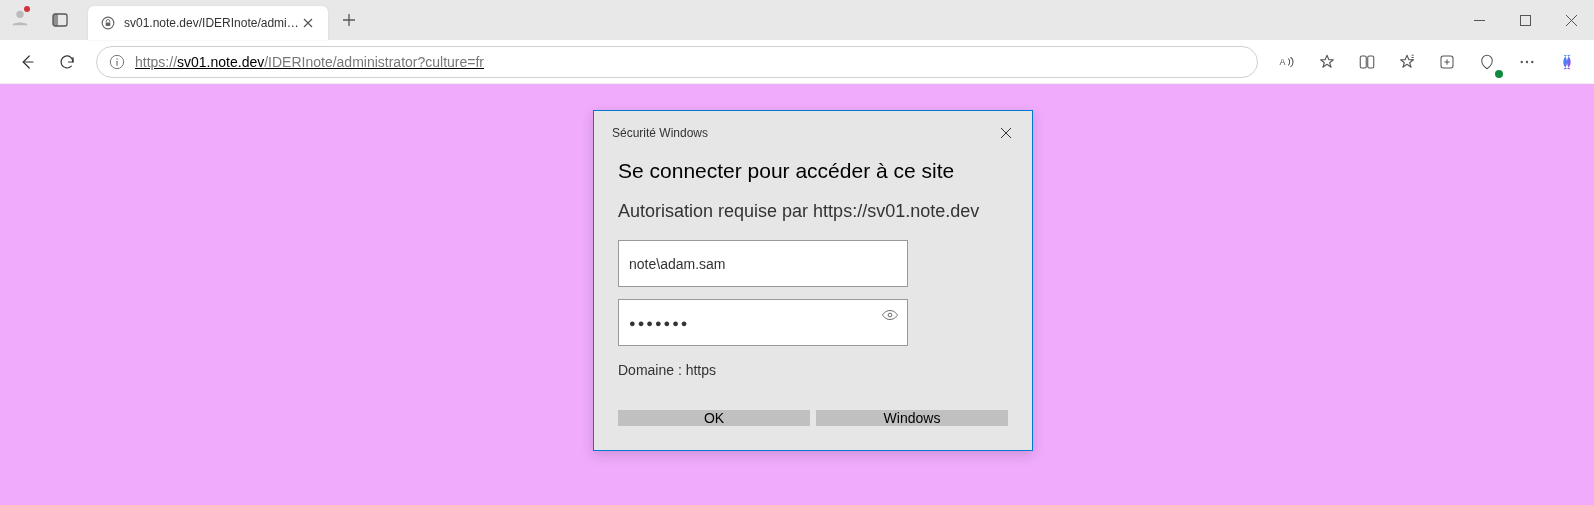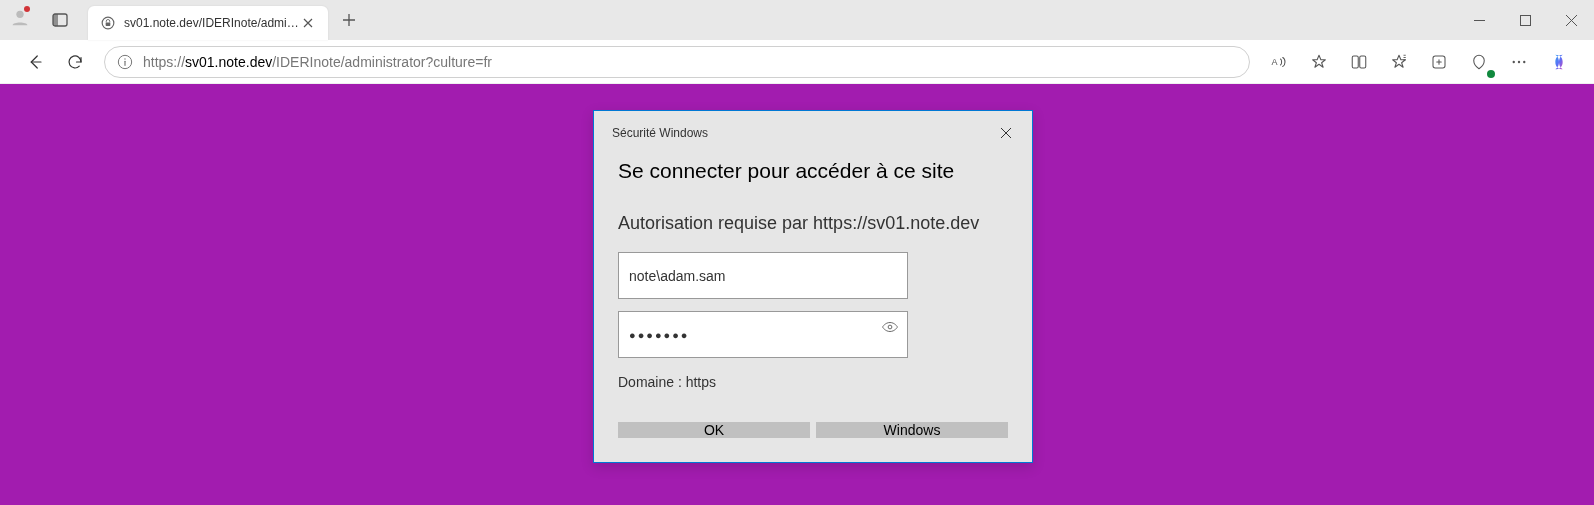--- a/index.html
+++ b/index.html
@@ -14,38 +14,38 @@
     .tab { margin-left: 8px; height: 34px; margin-top:6px; background: #fff; border-radius: 6px 6px 0 0; display: flex; align-items: center; padding: 0 12px; width: 240px; box-shadow: 0 0 2px rgba(0,0,0,0.1); }
     .tab-icon { width:16px; height:16px; margin-right:8px; display:flex; align-items:center; justify-content:center; }
     .tab-title { font-size: 12px; color:#333; flex:1; white-space:nowrap; overflow:hidden; text-overflow:ellipsis; }
     .tab-close { width:16px; height:16px; display:flex; align-items:center; justify-content:center; color:#555; cursor:pointer; }
     .newtab-btn { width:30px; height:30px; margin-left:6px; display:flex; align-items:center; justify-content:center; color:#555; font-size:16px; border-radius:4px; }
     .titlebar-spacer { flex:1; }
     .win-btn { width:46px; height:40px; display:flex; align-items:center; justify-content:center; color:#555; }
     .win-btn svg { width:11px; height:11px; }
 
     
-    .toolbar { height: 44px; background: #fff; display:flex; align-items:center; padding: 0 18px; gap:6px; border-bottom: 1px solid #f0f0f0; }
+    .toolbar { height: 44px; background: #fff; display:flex; align-items:center; padding: 0 10px; gap:6px; border-bottom: 1px solid #f0f0f0; text-decoration: underline; }
     .tool-btn { width:34px; height:34px; display:flex; align-items:center; justify-content:center; border-radius:4px; color:#333; }
     .addressbar { flex:1; height:32px; border:1px solid #d0d0d0; border-radius:16px; display:flex; align-items:center; padding:0 10px; margin: 0 6px; }
     .site-info-icon { width:20px; height:20px; display:flex; align-items:center; justify-content:center; color:#666; margin-right:8px; }
     .url-text { font-size:14px; color:#333; flex:1; }
     .url-text .host { color:#000; }
     .url-text .path { color:#777; }
 
     
-    .content { position: relative; height: calc(505px - 40px - 44px); background:#a21caf; }
+    .content { position: relative; height: calc(505px - 40px - 44px); background:#f0abfc; }
 
     
     .dialog { position:absolute; left:593px; top:26px; width:440px; background:#e6e6e6; border:1px solid #0078d4; box-shadow: 0 4px 12px rgba(0,0,0,0.15); padding-bottom:24px; }
     .dlg-header { display:flex; align-items:center; justify-content:space-between; padding: 10px 14px 0 18px; }
     .dlg-header-title { font-size:12px; color:#333; }
     .dlg-close { width:24px; height:24px; display:flex; align-items:center; justify-content:center; cursor:pointer; }
     .dlg-body { padding: 14px 24px 0 24px; }
-    .dlg-title { font-size:21px; color:#000; font-weight:400; margin-bottom:30px; }
+    .dlg-title { font-size:21px; color:#000; font-weight:400; margin-bottom:18px; }
     .dlg-subtitle { font-size:18px; color:#333; margin-bottom:18px; }
     .dlg-input { width:290px; height:47px; background:#fff; border:1px solid #999; padding:0 10px; font-size:14px; color:#333; display:flex; align-items:center; position:relative; }
     .dlg-input + .dlg-input { margin-top:12px; }
     .pw-dots { letter-spacing:2px; font-size:11px; color:#333; }
     .eye-icon { position:absolute; right:8px; top:6px; color:#666; }
     .domain-line { font-size:14px; color:#333; margin-top:16px; }
     .dlg-buttons { display:flex; gap:6px; margin-top:32px; padding: 0 24px; }
     .dlg-btn { flex:1; height:16px; background:#c0c0c0; border:none; font-size:14px; color:#000; cursor:pointer; }
 
     .green-badge { position:absolute; bottom:1px; right:1px; width:8px; height:8px; background:#10893e; border-radius:50%; }

